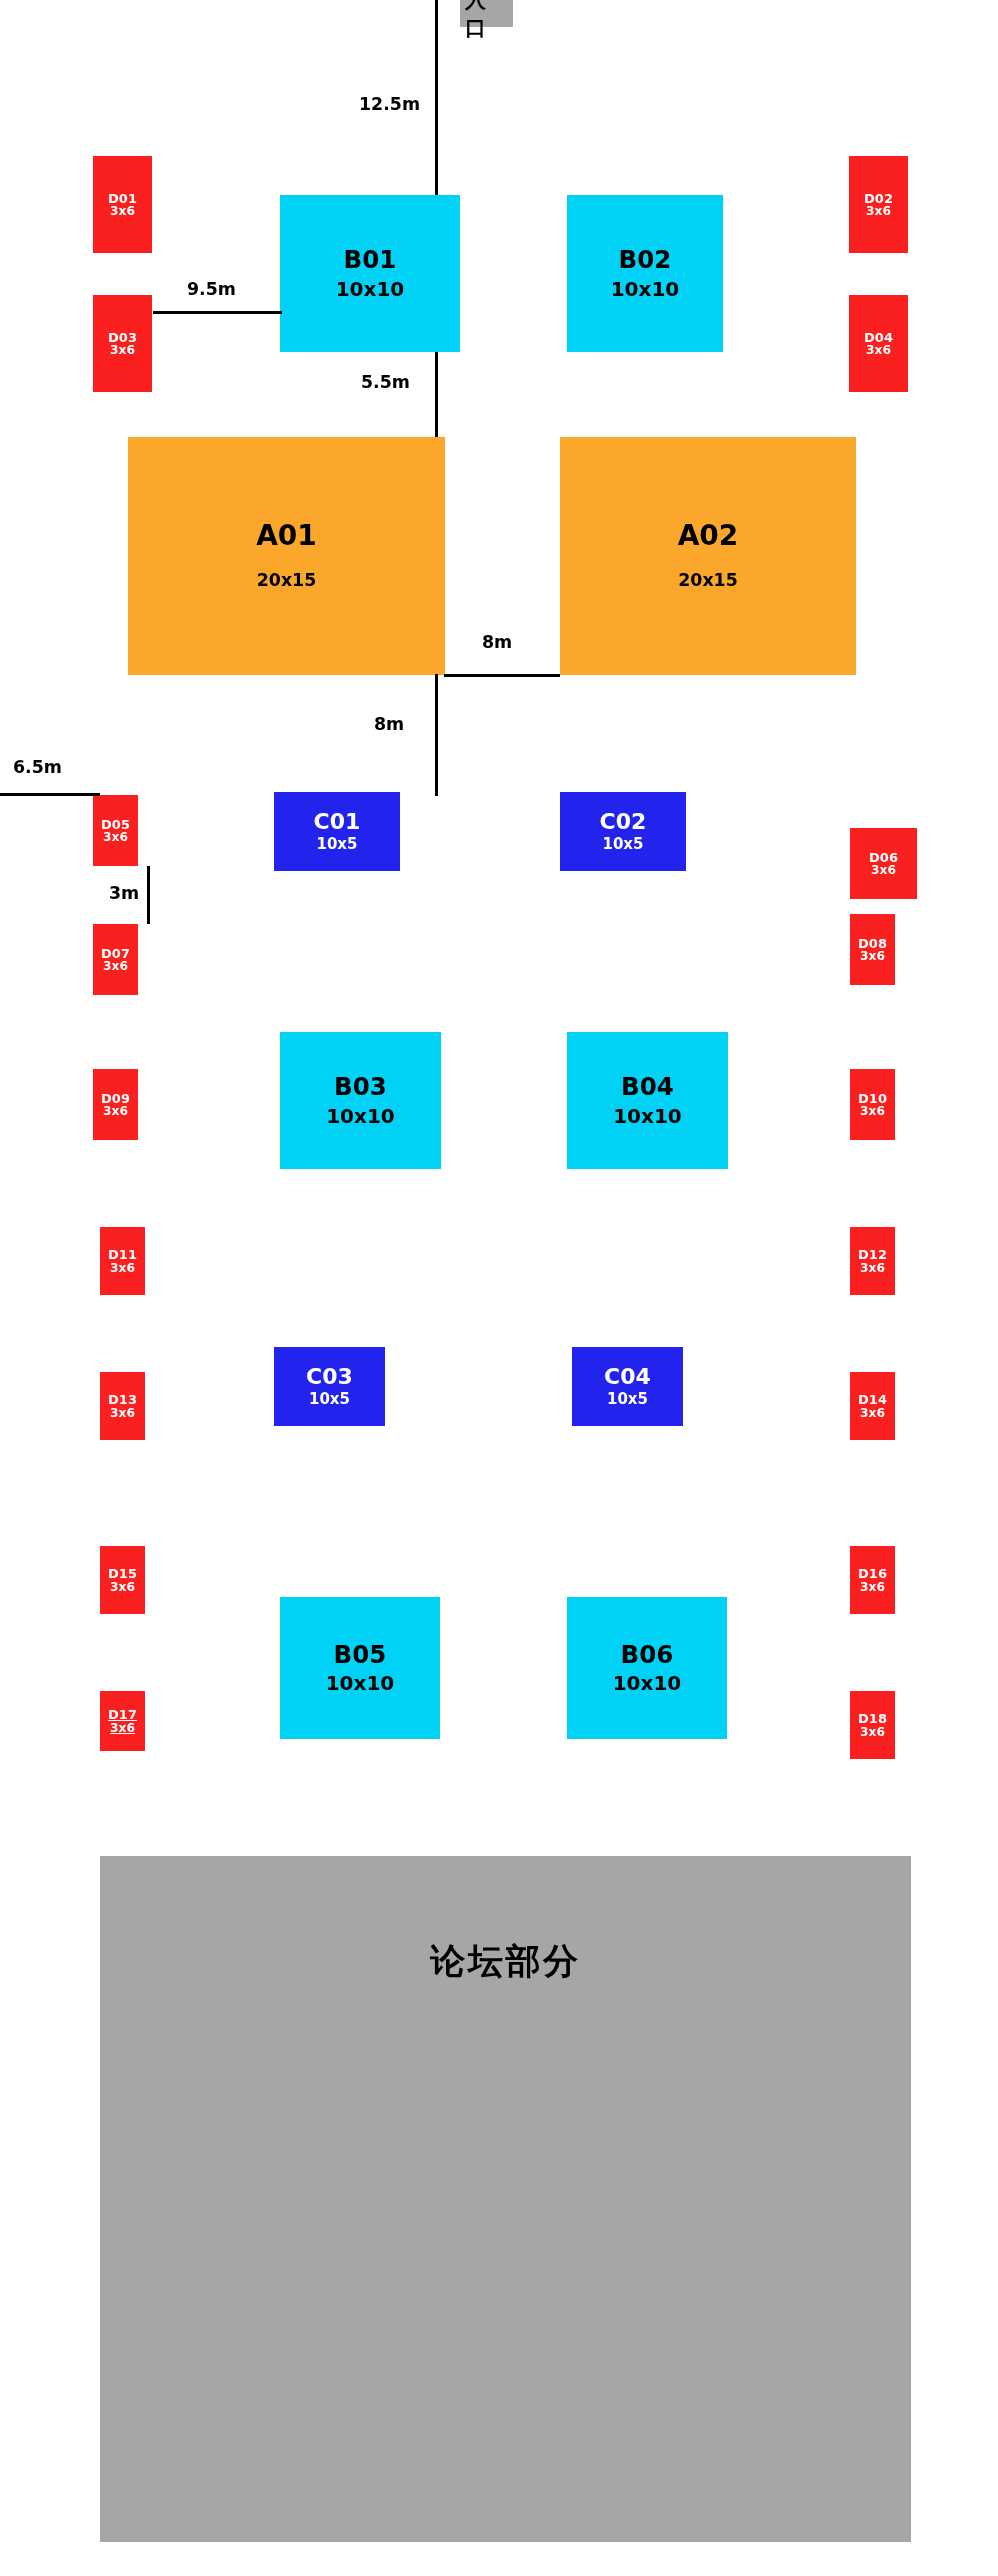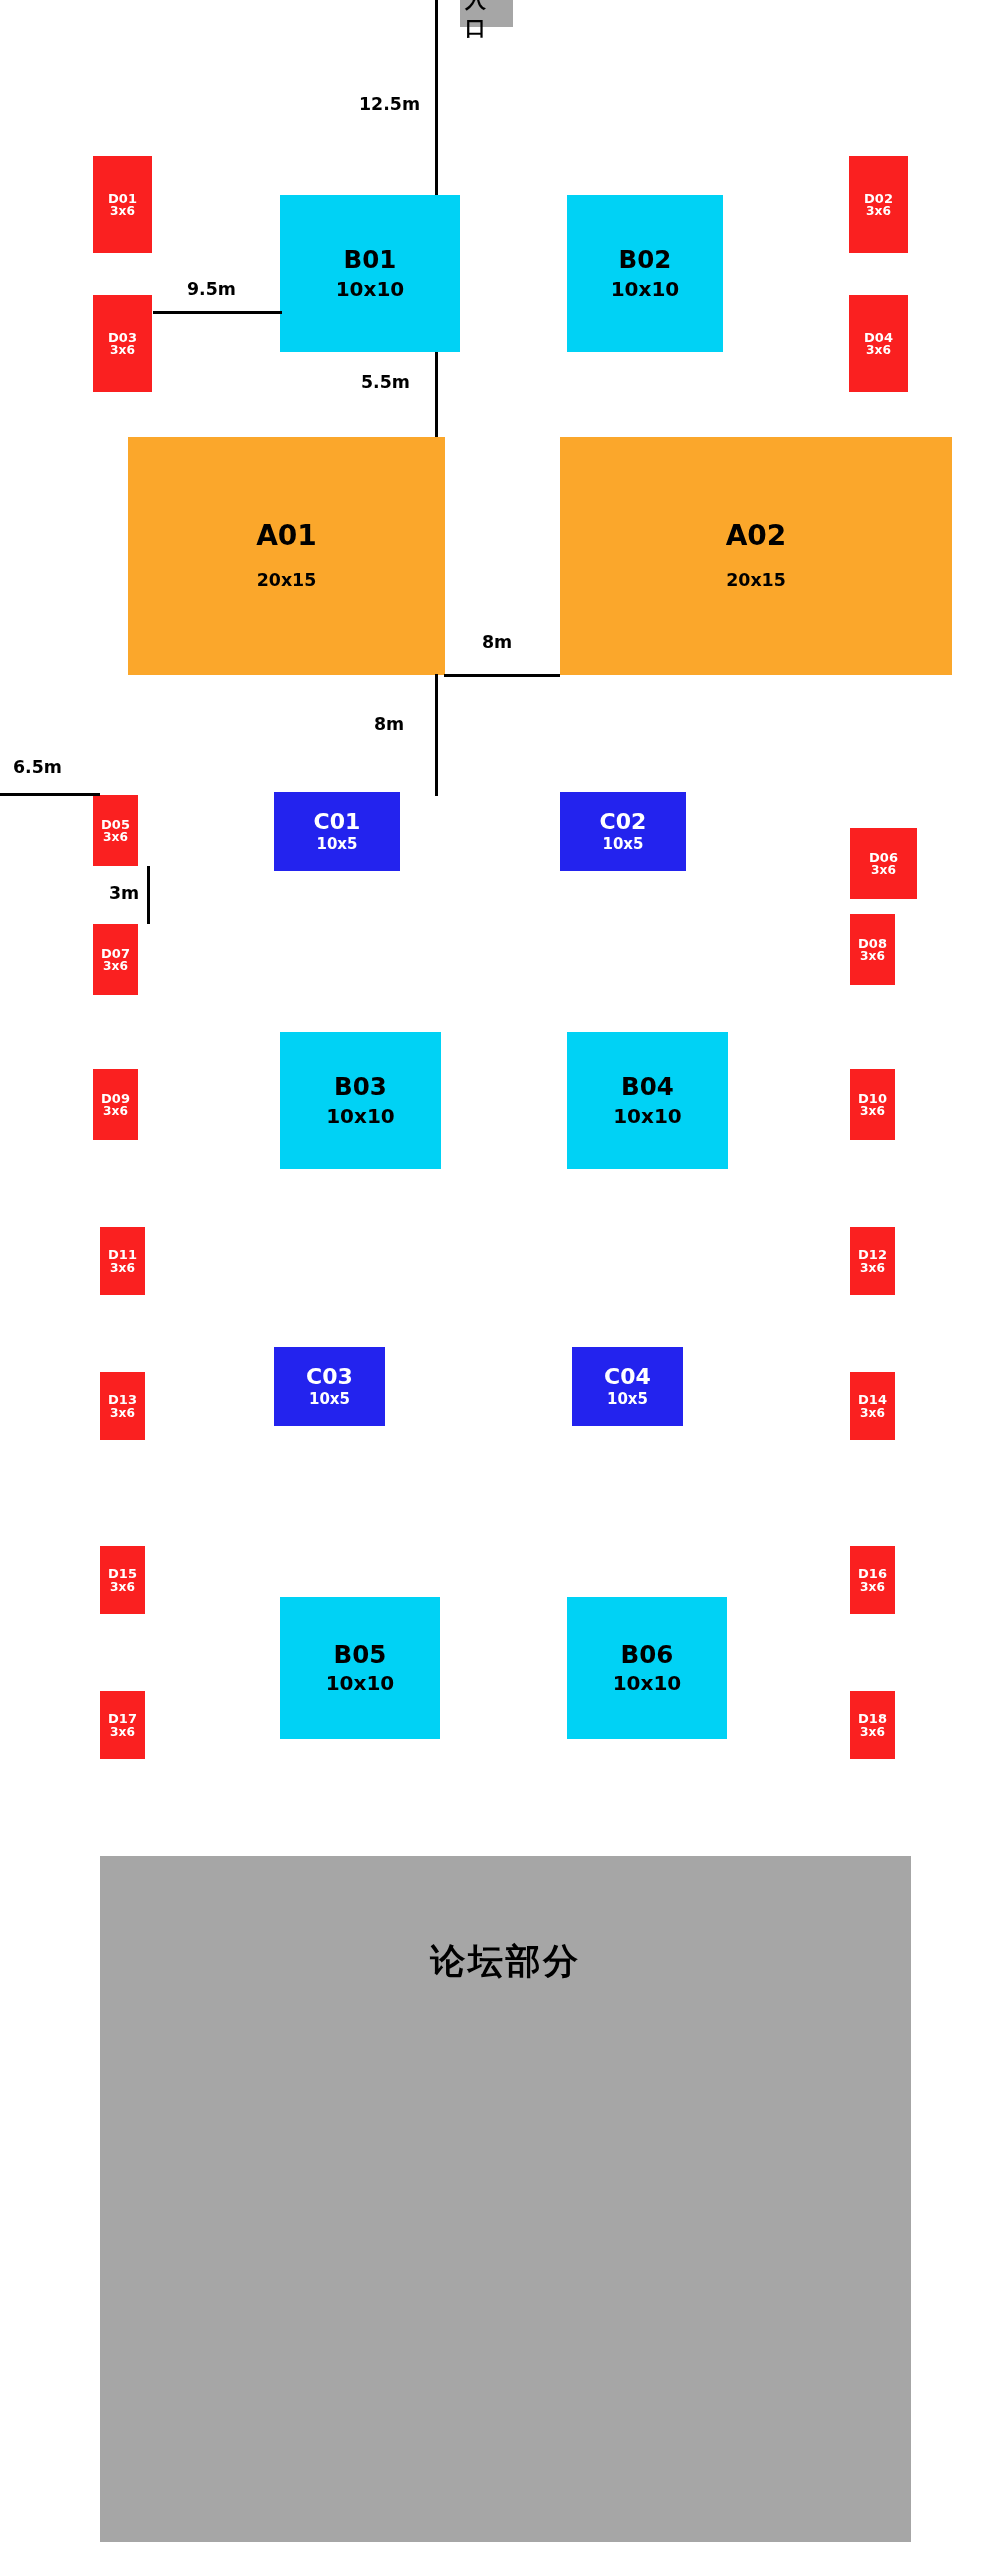--- a/index.html
+++ b/index.html
@@ -145,21 +145,21 @@
       <div class="bsize">3x6</div>
     </div>
     <div class="booth type-d" style="left: 849px; top: 295px; width: 59px; height: 97px;">
       <div class="bname">D04</div>
       <div class="bsize">3x6</div>
     </div>
     <div class="booth type-a" style="left: 128px; top: 437px; width: 317px; height: 238px;">
       <div class="bname">A01</div>
       <div class="bsize">20x15</div>
     </div>
-    <div class="booth type-a" style="left: 560px; top: 437px; width: 392px; height: 238px;">
+    <div class="booth type-a" style="left: 560px; top: 437px; width: 296px; height: 238px;">
       <div class="bname">A02</div>
       <div class="bsize">20x15</div>
     </div>
     <div class="booth type-d" style="left: 93px; top: 795px; width: 45px; height: 71px;">
       <div class="bname">D05</div>
       <div class="bsize">3x6</div>
     </div>
     <div class="booth type-c" style="left: 274px; top: 792px; width: 126px; height: 79px;">
       <div class="bname">C01</div>
       <div class="bsize">10x5</div>
@@ -229,21 +229,21 @@
       <div class="bsize">3x6</div>
     </div>
     <div class="booth type-b" style="left: 280px; top: 1597px; width: 160px; height: 142px;">
       <div class="bname">B05</div>
       <div class="bsize">10x10</div>
     </div>
     <div class="booth type-b" style="left: 567px; top: 1597px; width: 160px; height: 142px;">
       <div class="bname">B06</div>
       <div class="bsize">10x10</div>
     </div>
-    <div class="booth type-d" style="left: 100px; top: 1691px; width: 45px; height: 68px;">
+    <div class="booth type-d" style="left: 100px; top: 1691px; width: 45px; height: 60px; text-decoration: underline;">
       <div class="bname">D17</div>
       <div class="bsize">3x6</div>
     </div>
     <div class="booth type-d" style="left: 850px; top: 1691px; width: 45px; height: 68px;">
       <div class="bname">D18</div>
       <div class="bsize">3x6</div>
     </div>
     <div class="dim-v" style="left: 435px; top: 0px; height: 195px; background: rgb(0, 0, 0);"></div>
     <div class="dim-label" style="left: 359px; top: 94px;">12.5m</div>
     <div class="dim-h" style="left: 153px; top: 311px; width: 129px; background: rgb(0, 0, 0);"></div>

